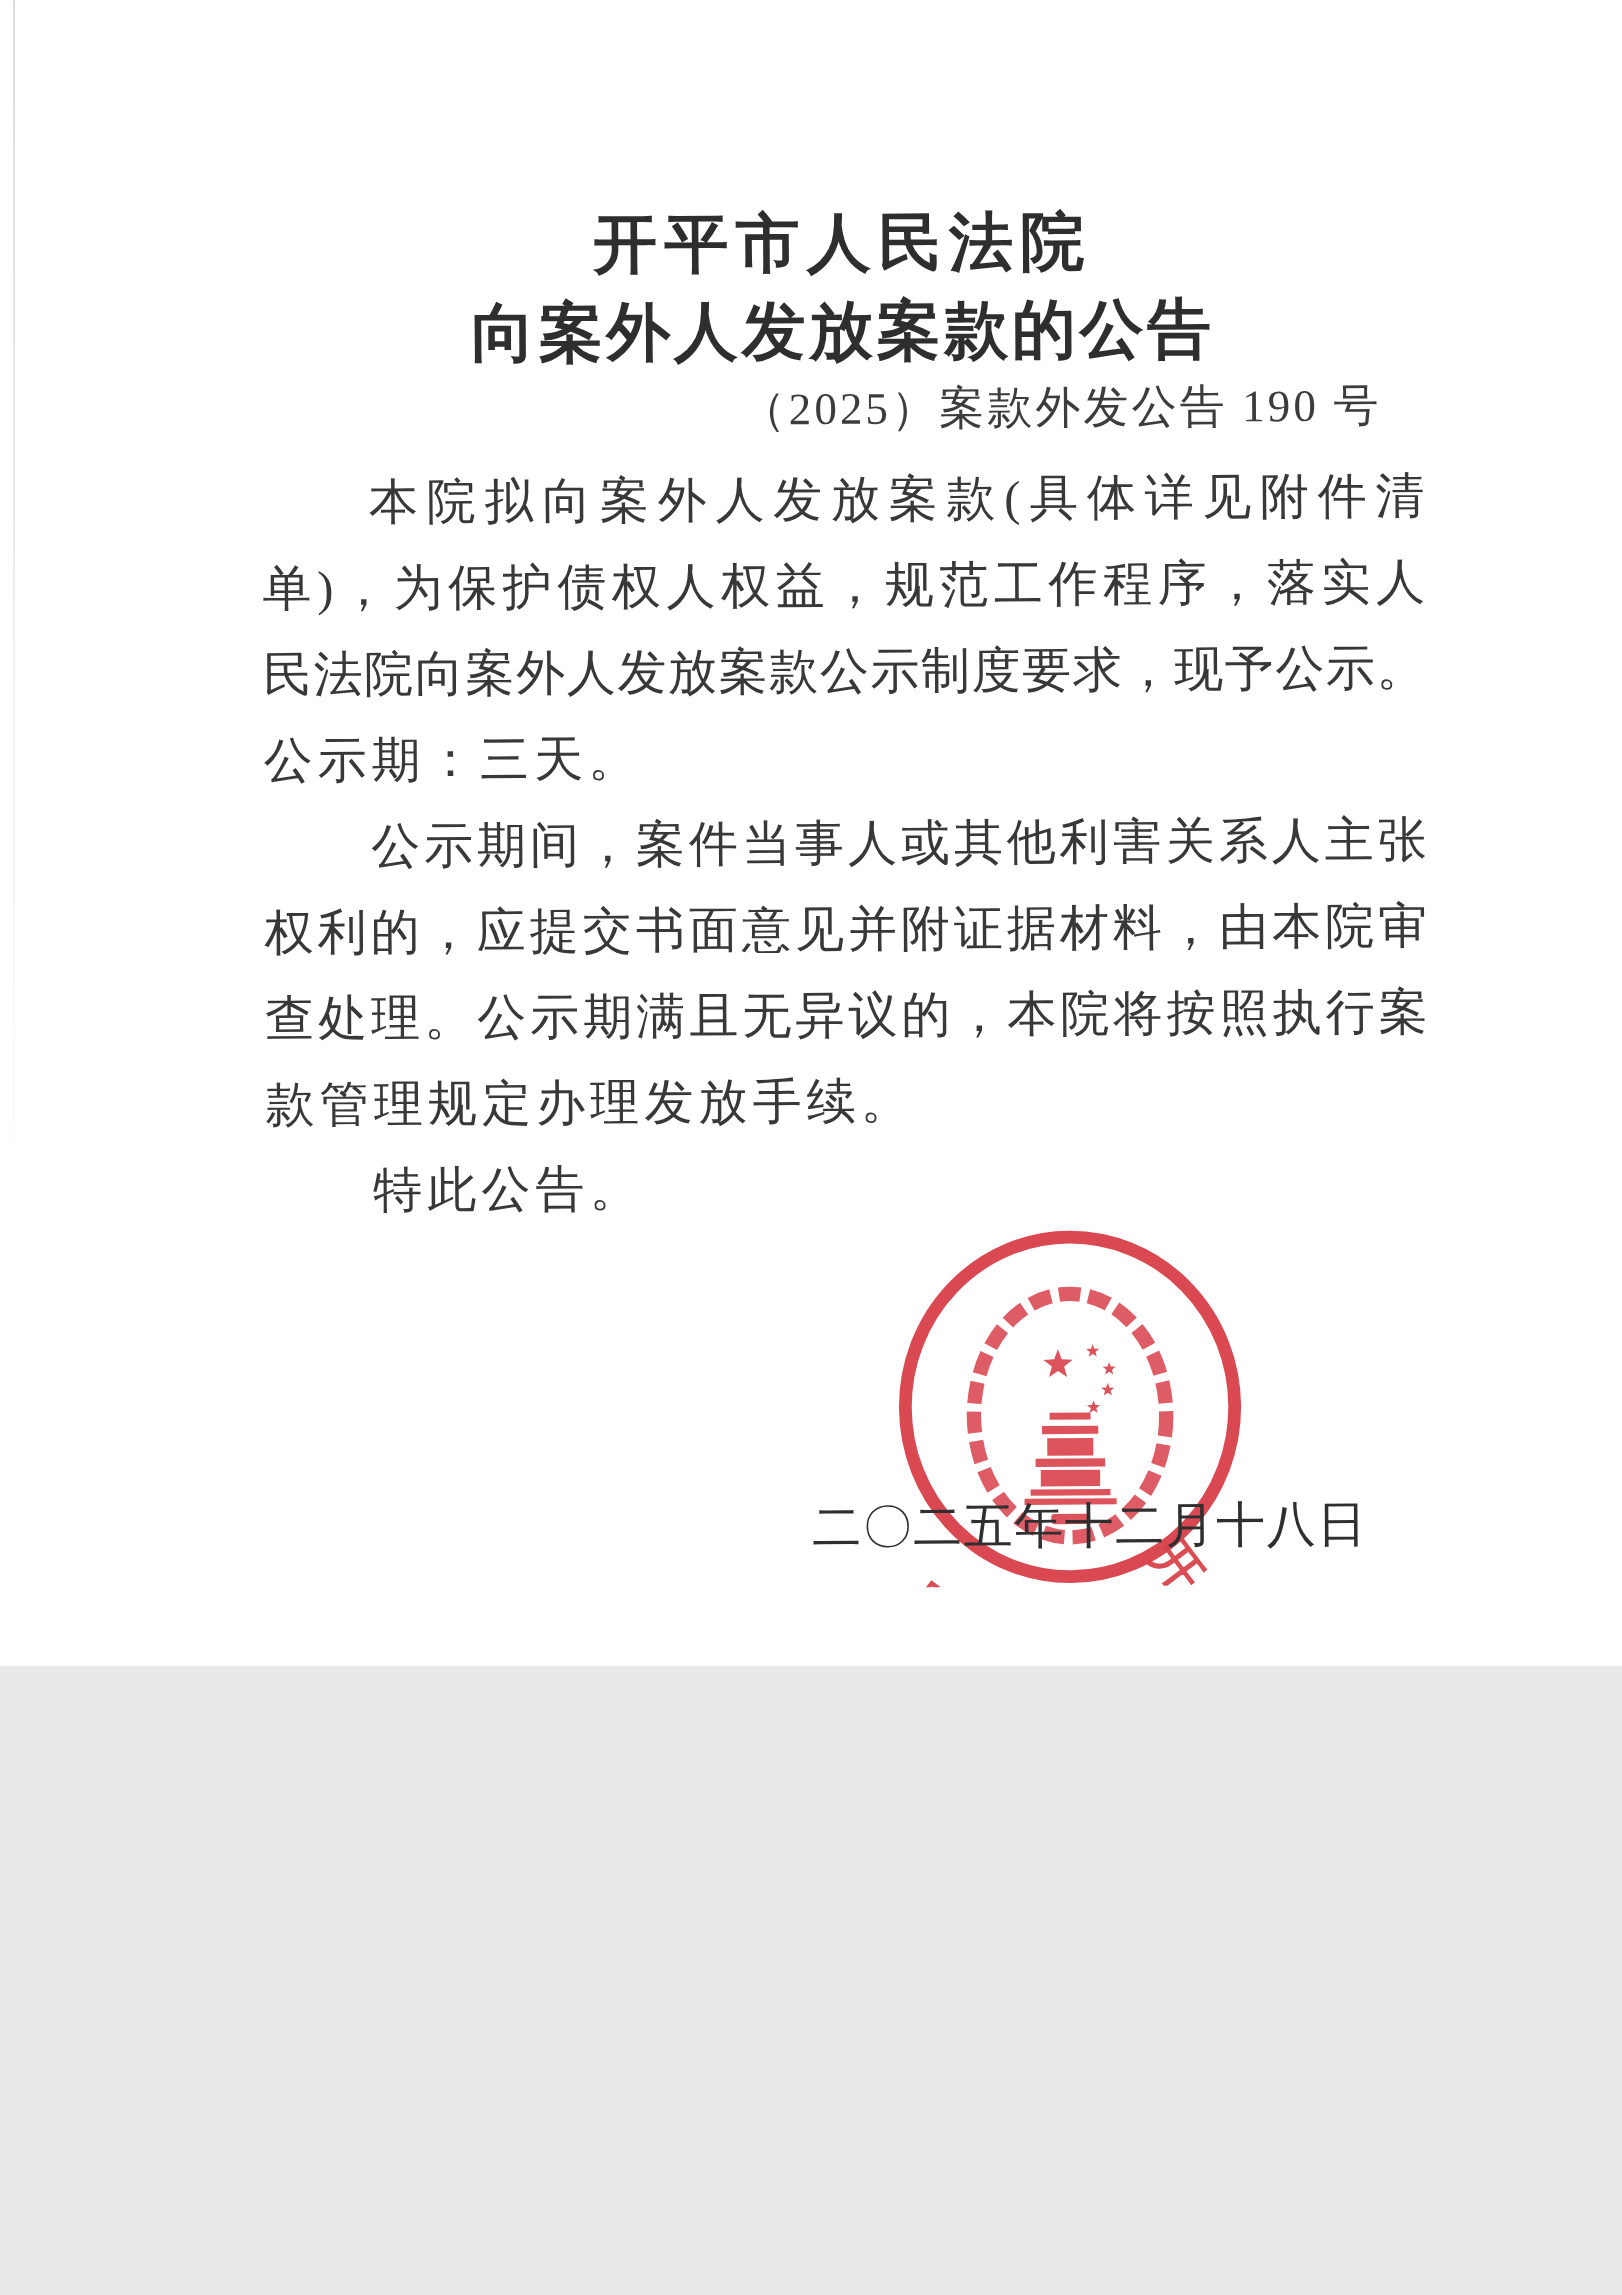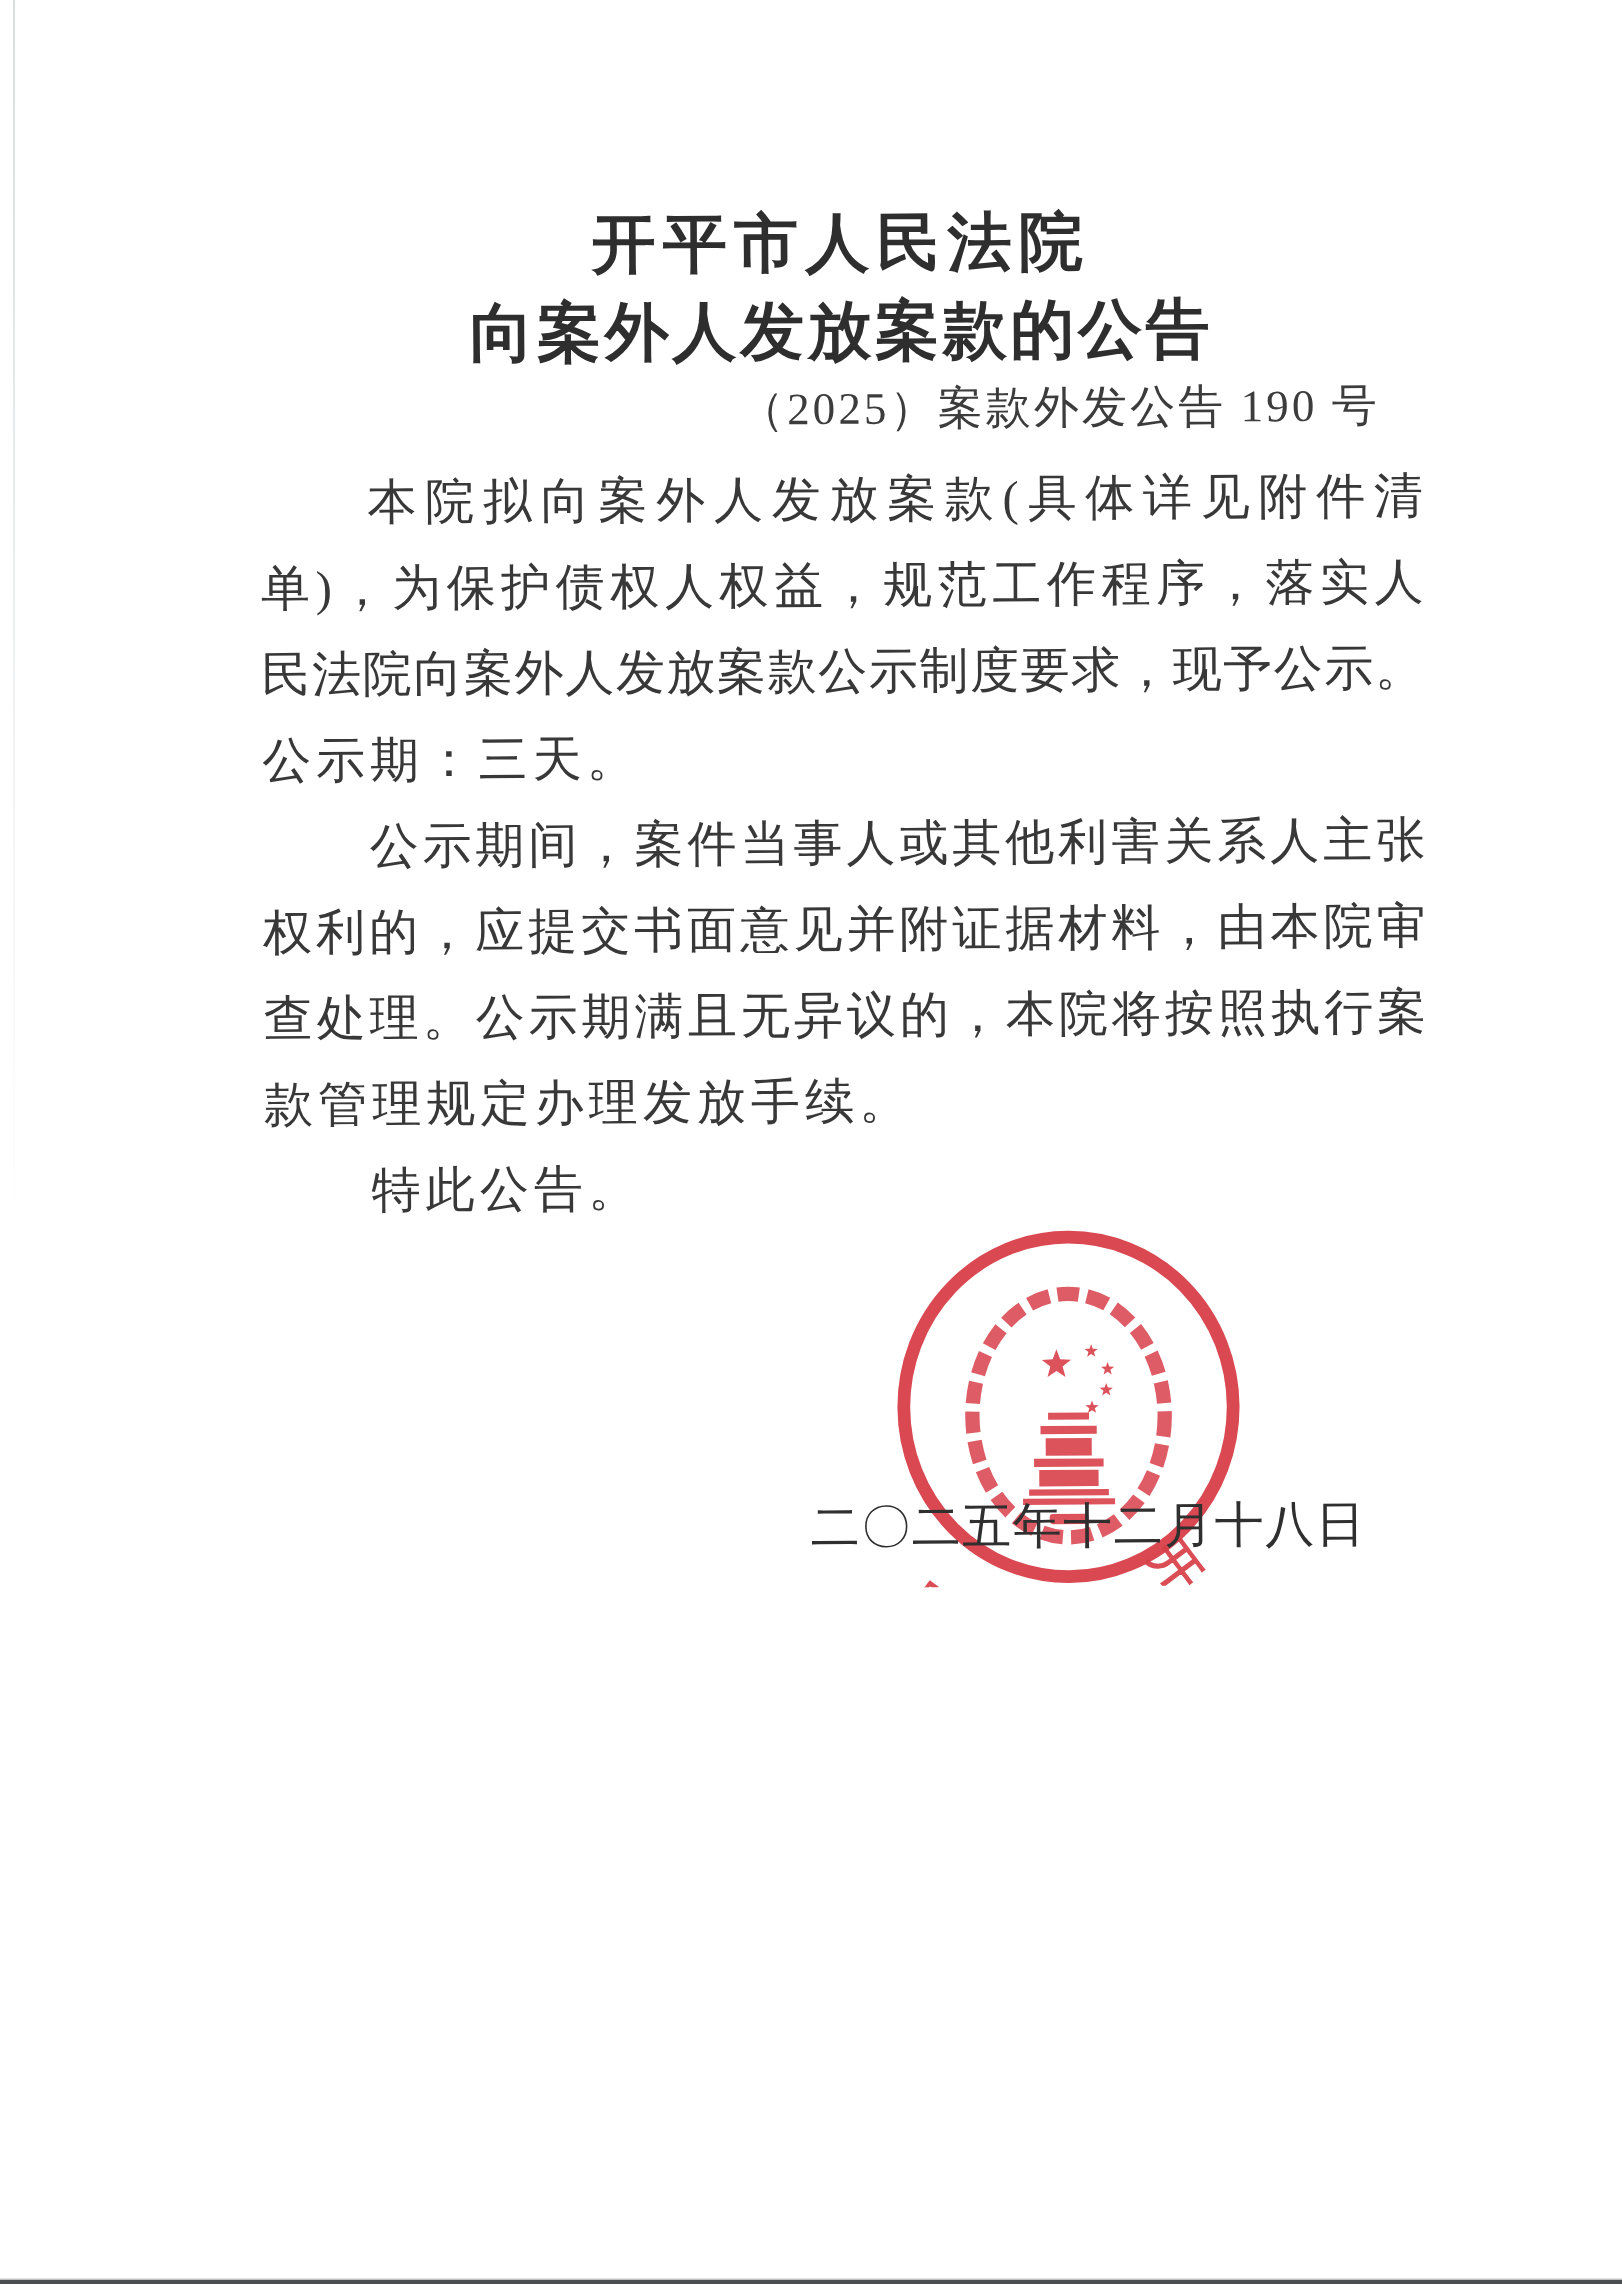--- a/index.html
+++ b/index.html
@@ -3,21 +3,21 @@
 <meta charset="utf-8">
 <style>
   :root{
     --ink:#383838;
     --seal-red:#d6353f;
     --paper:#ffffff;
   }
   html,body{margin:0;padding:0;background:#e9e9e9;}
   .page{
     position:relative;
-    width:1623px;height:2295px;
+    width:1623px;height:1666px;
     background:var(--paper);
     overflow:hidden;
     font-family:"Liberation Serif","DejaVu Serif",serif;
     color:var(--ink);
   }
   
   .edge-left{
     position:absolute;left:13.3px;top:0;width:2px;height:1228px;
     background:linear-gradient(#b9c2cc,rgba(185,194,204,0));
     opacity:.55;

